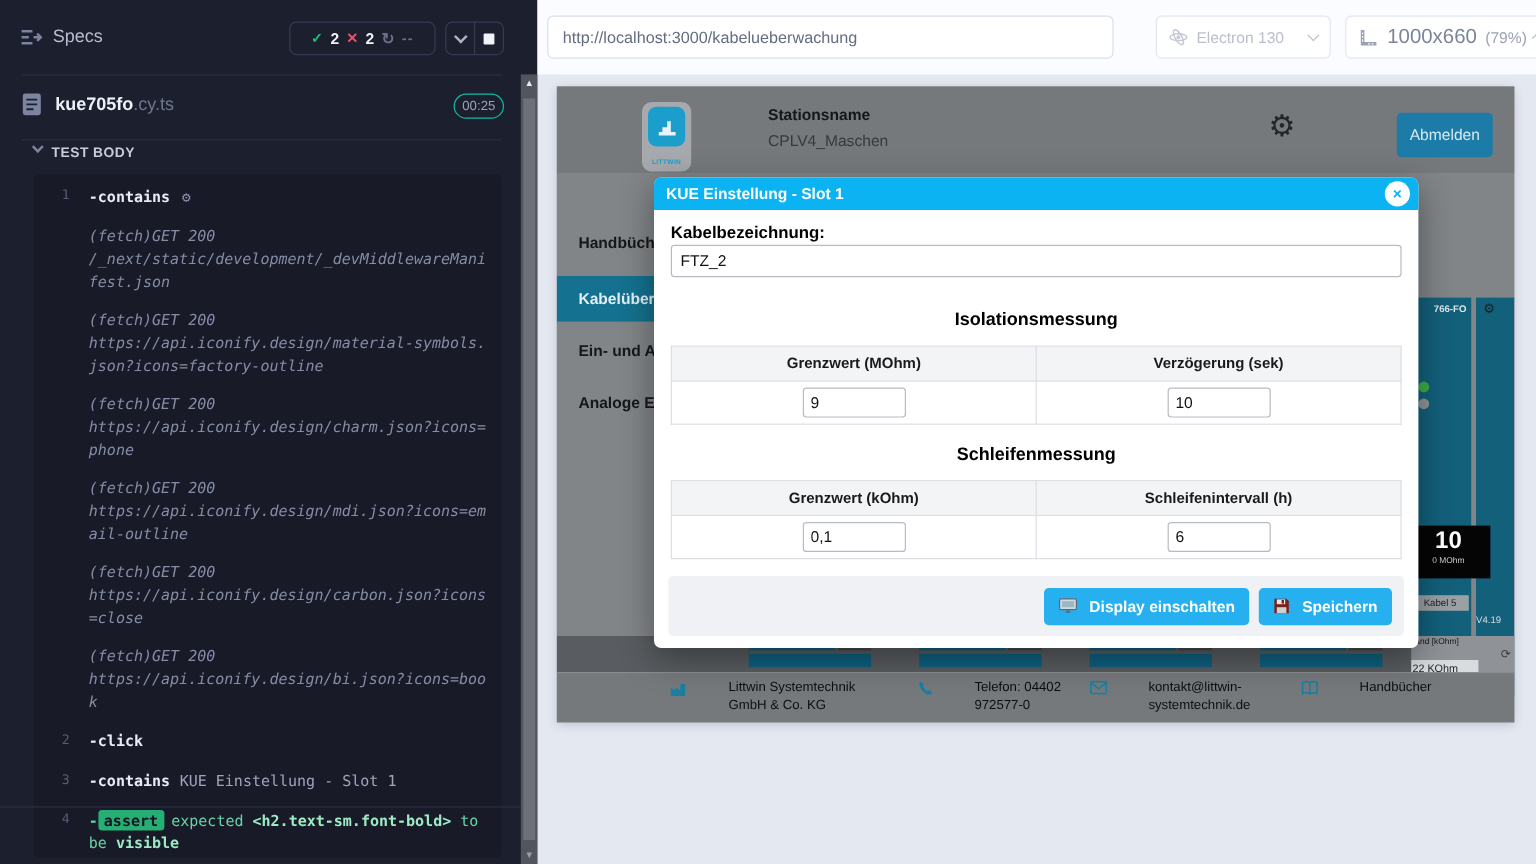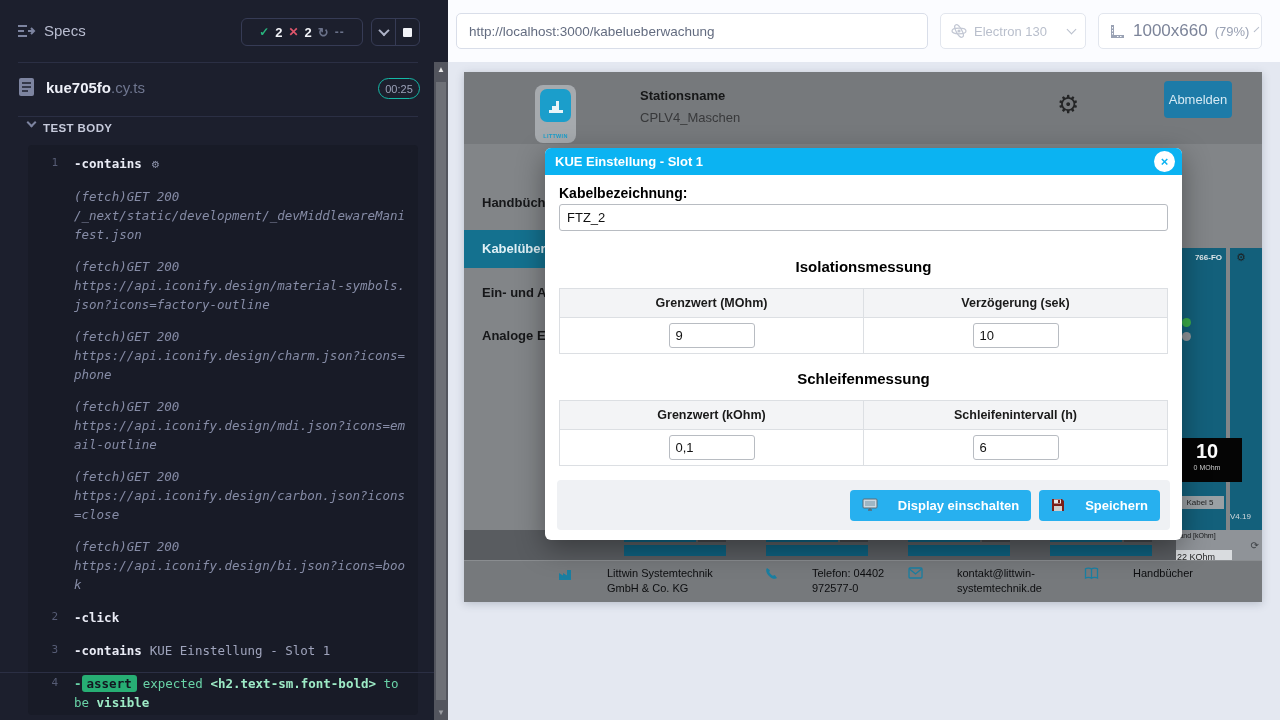--- a/index.html
+++ b/index.html
@@ -59,21 +59,21 @@
   .vthumb { position:absolute; left:2px; top:20px; width:10px; height:618px; background:#6e7077; }
   .varrow { position:absolute; left:0; width:14px; text-align:center; font-size:8px; }
   .va-up { top:3px; color:#e8e8e8; } .va-dn { bottom:3px; color:#9a9ca2; }
 
   
   .pane { position:absolute; left:448px; top:0; width:832px; height:720px; background:#e4e8f1; }
   .topbar { position:absolute; left:0; top:0; width:832px; height:62px; background:#fbfcff; }
   .urlbox { position:absolute; left:8px; top:13px; width:472px; height:36px; background:#fff; border:1px solid #d9dee9;
     border-radius:5px; font-size:13.5px; color:#636c80; padding:0 12px; font-family:"Liberation Sans",sans-serif; }
   .selbox { position:absolute; top:13px; height:36px; background:#fff; border:1px solid #e2e6ee; border-radius:5px;
-    display:flex; align-items:center; gap:7px; padding:0 10px; cursor:pointer; }
+    display:flex; align-items:center; gap:7px; padding:0 10px; cursor:pointer;margin-left:23px; }
   .browser-box { left:492px; width:146px; color:#b9bfcc; }
   .viewport-box { left:650px; width:164px; }
   .sel-chev { width:7px; height:7px; border-right:1.5px solid #b9bfcc; border-bottom:1.5px solid #b9bfcc;
     transform:rotate(45deg); margin-top:-4px; margin-left:auto; }
   .vp-size { font-size:17px; color:#7c8499; }
   .vp-zoom { font-size:13px; color:#9aa2b4; }
   .browser-label { font-size:13px; }
 
   
   .aut { position:absolute; left:16px; top:72px; width:798px; height:530px; background:#828588; overflow:hidden;
@@ -81,21 +81,21 @@
   .aut-header { position:absolute; left:0; top:0; width:798px; height:72px; background:#76797c; }
   .logo-tile { position:absolute; left:71px; top:13px; width:41px; height:58px; background:#a6aaae; border-radius:8px; }
   .logo-sq { position:absolute; left:5px; top:4px; width:31px; height:33px; background:#1b9ecb; border-radius:7px;
     display:flex; align-items:center; justify-content:center; }
   .logo-txt { position:absolute; left:0; bottom:4px; width:100%; text-align:center; font-size:5.5px; font-weight:bold;
     color:#1b9ecb; letter-spacing:.3px; }
   .station-label { position:absolute; left:176px; top:16px; font-size:13px; font-weight:bold; color:#151617; }
   .station-value { position:absolute; left:176px; top:38px; font-size:13px; color:#38393b; }
   .aut-gear { position:absolute; left:593px; top:18px; font-size:25px; color:#242526; cursor:pointer;
     font-family:"DejaVu Sans",sans-serif; }
-  .logout-btn { position:absolute; left:700px; top:9px; width:68px; height:37px; background:#1d7ba8; border:none;
+  .logout-btn { position:absolute; left:700px; top:22px; width:80px; height:37px; background:#1d7ba8; border:none;
     border-radius:4px; color:#d6eaf4; font-size:13px; cursor:pointer; font-family:"Liberation Sans",sans-serif; }
   .nav-item { position:absolute; left:18px; font-size:13px; font-weight:bold; color:#161719; white-space:nowrap; cursor:pointer; }
   .nav-active-bg { position:absolute; left:0; top:158px; width:130px; height:38px; background:#14718f; }
   .nav-active-label { position:absolute; left:18px; top:169px; font-size:13px; font-weight:bold; color:#dff0f6; cursor:pointer; }
 
   
   .colL { position:absolute; left:712px; top:176px; width:50px; height:332px; background:#13607b; }
   .colR { position:absolute; left:766px; top:176px; width:32px; height:332px; background:#13607b; }
   .card-head { position:absolute; left:712px; top:181px; width:46px; text-align:right; font-size:8px; color:#dfe7ea; font-weight:bold; }
   .card-gear { position:absolute; left:772px; top:179px; font-size:11px; color:#1d2022; font-family:"DejaVu Sans",sans-serif; }
@@ -145,21 +145,21 @@
   .m-table { position:absolute; left:14px; width:609px; border-collapse:collapse; }
   .t-iso { top:140px; } .t-sch { top:252px; }
   .m-table th { width:50%; border:1px solid #dcdfe3; background:#f3f4f6; height:29px; font-size:12.5px; color:#1a1a1a;
     font-weight:bold; text-align:center; }
   .m-table td { border:1px solid #dcdfe3; height:36px; text-align:center; }
   .cell-input { width:86px; height:25px; border:1px solid #b8bcc2; border-radius:3px; font-size:13px; color:#111;
     padding:0 6px; font-family:"Liberation Sans",sans-serif; }
   .m-footer { position:absolute; left:12px; right:12px; bottom:10px; height:50px; background:#eff1f4; border-radius:4px;
     display:flex; align-items:center; justify-content:flex-end; gap:8px; padding-right:10px; }
   .m-btn { height:31px; background:#27b0ef; border:none; border-radius:4px; color:#fff; font-size:13px; font-weight:bold;
-    display:flex; align-items:center; gap:20px; padding:0 12px; cursor:pointer; font-family:"Liberation Sans",sans-serif; }
+    display:flex; align-items:center; gap:10px; padding:0 12px; cursor:pointer; font-family:"Liberation Sans",sans-serif; }
 
   svg { display:block; }
 </style>
 </head>
 <body>
 
 <div class="stage">
 
   <aside class="reporter">
     <div class="rep-header">

